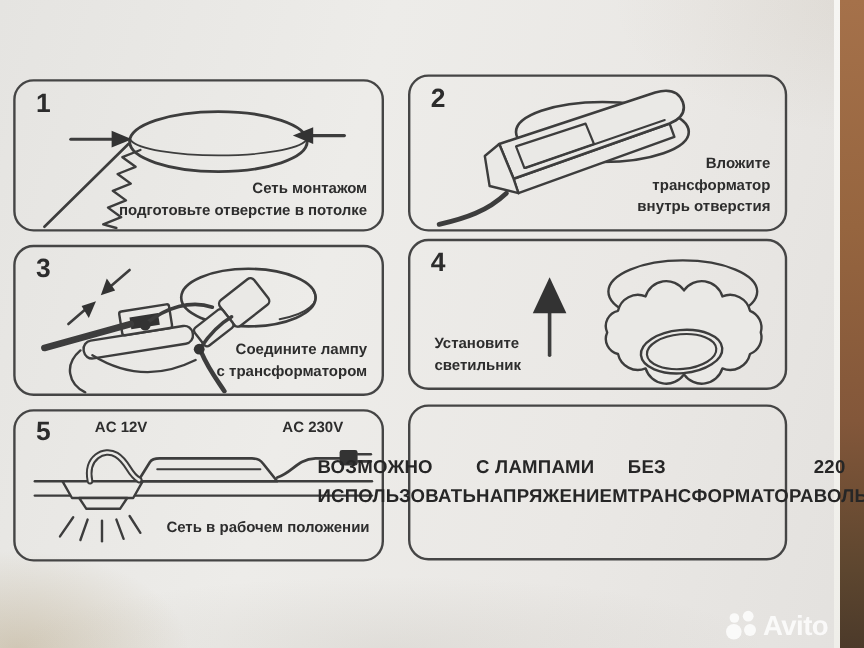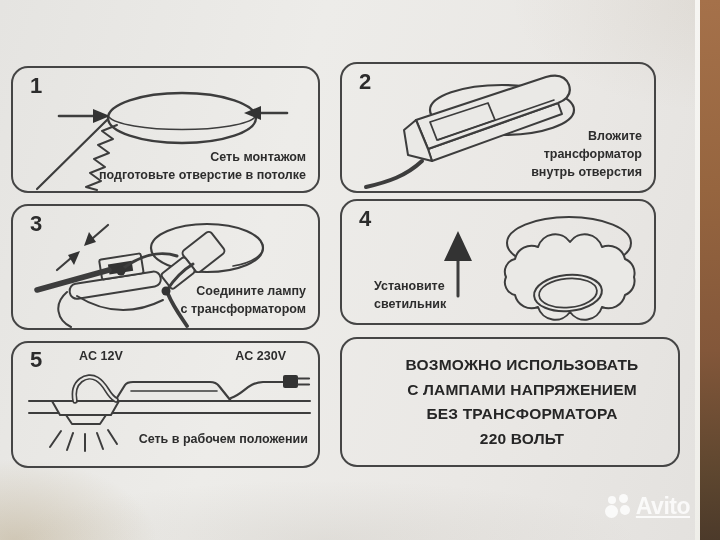--- a/index.html
+++ b/index.html
@@ -18,24 +18,24 @@
   .paper-edge{position:absolute;top:0;right:20px;width:5px;height:100%;
     background:linear-gradient(180deg,#f6f5f2,#efeee9);}
   .wood-strip{position:absolute;top:0;right:0;width:20px;height:100%;
     background:linear-gradient(180deg,#a5714a 0%,#96653f 35%,#83573a 65%,#5d462f 88%,#4c3a2a 100%);}
   .panel{position:absolute;border:2px solid #454545;border-radius:17px;}
   .num{position:absolute;left:17px;top:5px;font-size:22px;font-weight:bold;color:#2c2c2c;}
   .cap{position:absolute;font-size:12.5px;font-weight:bold;color:#2d2d2d;line-height:18px;}
   .cap.r{text-align:right;}
   .vlabel{position:absolute;top:6px;font-size:12.5px;font-weight:bold;color:#2d2d2d;}
   .panel svg{position:absolute;left:0;top:0;}
-  .notice{display:flex;flex-direction:column;justify-content:center;align-items:center;
-    text-align:left;font-size:15.5px;font-weight:bold;color:#262626;line-height:24.5px;letter-spacing:.2px;padding-left:24px;}
-  .watermark{position:absolute;right:30px;bottom:21px;display:flex;align-items:center;
-    color:rgba(255,255,255,.8);text-decoration:underline;}
+  .notice{display:flex;flex-direction:row;justify-content:center;align-items:center;
+    text-align:left;font-size:15.5px;font-weight:bold;color:#262626;line-height:24.5px;letter-spacing:.2px;}
+  .watermark{position:absolute;right:30px;bottom:6px;display:flex;align-items:center;
+    color:rgba(255,255,255,.8);}
   .wm-logo{position:relative;width:27px;height:25px;margin-right:4px;}
   .wm-logo i{position:absolute;border-radius:50%;background:rgba(255,255,255,.8);}
   .wm-logo .c1{width:8px;height:8px;left:3px;top:2px;}
   .wm-logo .c2{width:9px;height:9px;left:14px;top:0px;}
   .wm-logo .c3{width:13px;height:13px;left:0px;top:11px;}
   .wm-logo .c4{width:10px;height:10px;left:15px;top:11px;}
   .wm-text{font-size:23px;font-weight:bold;line-height:25px;letter-spacing:-.5px;}
   .stroke{stroke:#3d3d3d;fill:none;stroke-linecap:round;stroke-linejoin:round;}
   .fillp{fill:#eae9e6;}
   .ink{fill:#333;stroke:none;}
@@ -122,21 +122,21 @@
       <ellipse class="stroke" cx="227" cy="42" rx="62" ry="26" stroke-width="2"></ellipse>
       <path class="stroke fillp" d="M292,76 A15,15 0 0 1 283,94 A17,17 0 0 1 260,106 A18,18 0 0 1 228,111 A18,18 0 0 1 196,106 A17,17 0 0 1 173,94 A13,13 0 0 1 164,76 A13,13 0 0 1 173,58 A17,17 0 0 1 196,46 A18,18 0 0 1 228,41 A18,18 0 0 1 260,46 A17,17 0 0 1 283,58 A15,15 0 0 1 292,76 Z" stroke-width="2"></path>
       <g transform="rotate(-5 226 92)">
         <ellipse class="stroke" cx="226" cy="92" rx="34" ry="18" stroke-width="2"></ellipse>
         <ellipse class="stroke" cx="226" cy="92" rx="29" ry="14.5" stroke-width="1.8"></ellipse>
       </g>
       <line class="stroke" x1="116" y1="95" x2="116" y2="58" stroke-width="3"></line>
       <polygon class="ink" points="116,30 102,60 130,60"></polygon>
     </svg>
     <span class="num">4</span>
-    <div class="cap" style="left:32px;top:76px;">
+    <div class="cap" style="left:20px;top:76px;">
       <div>Установите</div>
       <div>светильник</div>
     </div>
   </div>
 
   <div class="panel" style="left:11px;top:341px;width:305px;height:123px;">
     <svg width="305" height="123" viewBox="0 0 305 123">
       <line class="stroke" x1="16" y1="58" x2="297" y2="58" stroke-width="2"></line>
       <line class="stroke" x1="16" y1="70" x2="297" y2="70" stroke-width="2"></line>
       <path class="stroke fillp" d="M 39 58 L 106 58 L 98 72 L 47 72 Z" stroke-width="2"></path>

